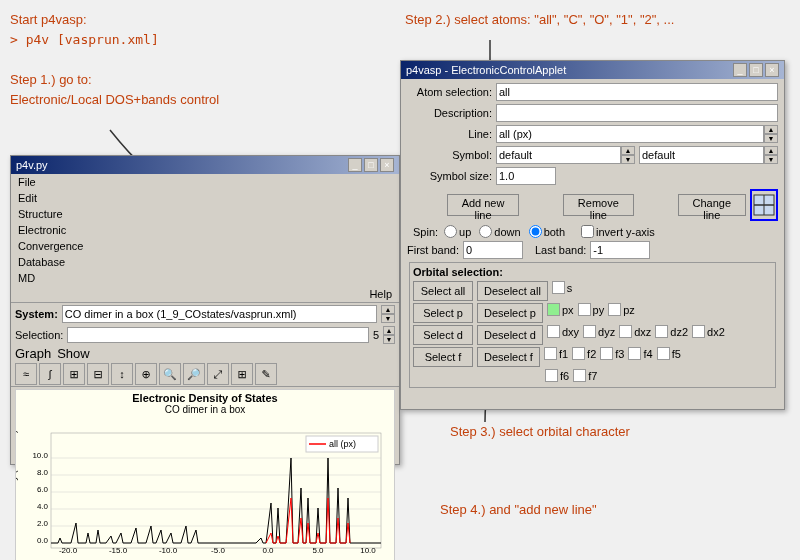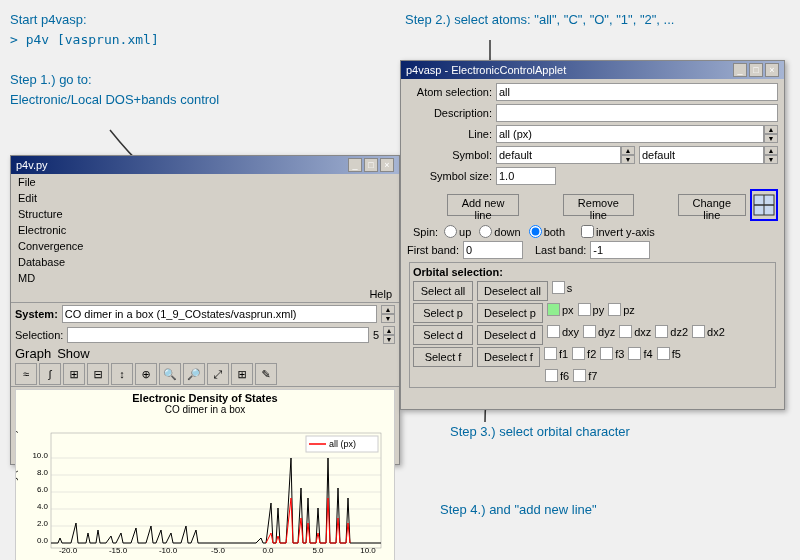--- a/index.html
+++ b/index.html
@@ -383,21 +383,21 @@
       height: 13px;
       border: 1px solid #999;
       background: white;
       cursor: pointer;
     }
 
     
     .instruction-box {
       position: absolute;
       font-size: 13px;
-      color: #0369a1;
+      color: #c2410c;
       line-height: 1.5;
     }
   </style>
 </head>
 <body>
 
 <div class="instruction-box" style="left:10px; top:10px;">
   <div>Start p4vasp:</div>
   <div style="font-family: monospace;">&gt; p4v [vasprun.xml]</div>
 </div>

